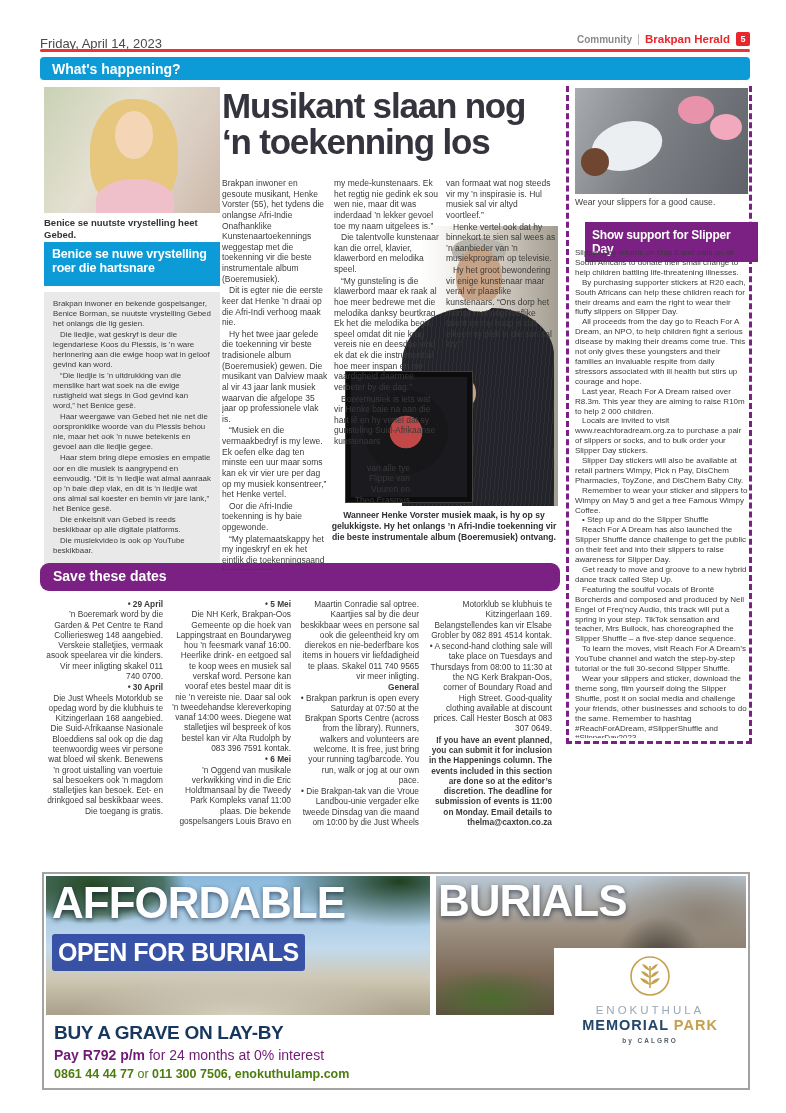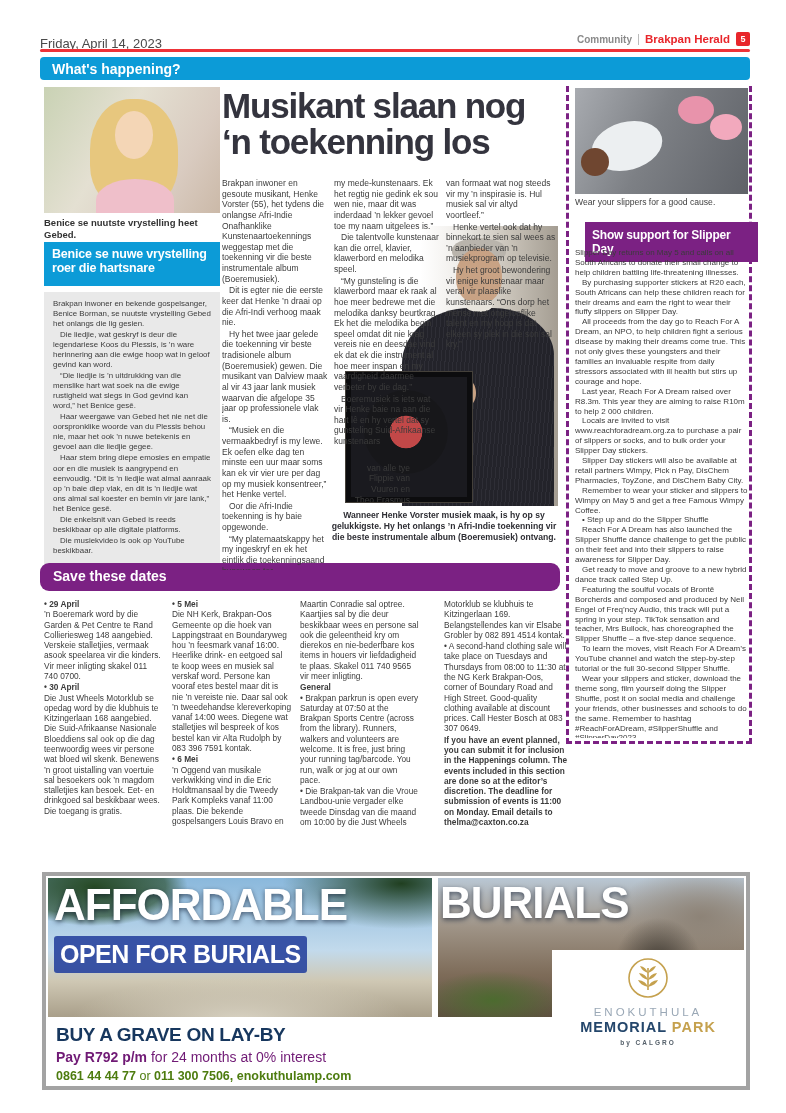--- a/index.html
+++ b/index.html
@@ -81,28 +81,28 @@
   .purple-head{left:575px;top:212px;width:173px;background:#7b2183;color:#fff;font-size:12px;
      font-weight:800;padding:6px 7px;box-sizing:border-box;letter-spacing:-.2px;margin:10px;}
   .side-text{left:575px;top:248px;width:173px;height:490px;overflow:hidden;font-size:8px;line-height:1.24;}
   .side-text p{margin:0;}
   .side-text p + p{text-indent:7px;}
 
   
   .dates-bar{left:40px;top:563px;width:520px;height:28px;background:#7b2183;border-radius:9px;
      color:#fff;font-size:14px;font-weight:800;padding:5px 0 0 13px;box-sizing:border-box;margin:0;}
   .dcol{position:absolute;top:599px;width:119px;height:262px;overflow:hidden;font-size:8.3px;
-     line-height:1.24;color:#3b3b3b;}
-  .d1{left:44px;} .d2{left:172px;} .d3{left:300px;} .d4{left:444px;width:124px;}
+     line-height:1.24;color:#3b3b3b;text-align:right;}
+  .d1{left:44px;} .d2{left:172px;} .d3{left:300px;} .d4{left:428px;width:124px;}
   .ditem{margin:0 0 1px;}
   .dhead{font-weight:700;}
   .dnote{font-weight:700;margin:1px 0 0;}
 
   
-  .ad{left:42px;top:872px;width:708px;height:218px;border:4px solid #a3a3a3;box-sizing:border-box;background:#fff;}
+  .ad{left:42px;top:872px;width:708px;height:218px;border:2px solid #a3a3a3;box-sizing:border-box;background:#fff;}
   .ad-ph-left{position:absolute;left:2px;top:2px;width:384px;height:139px;
      background:
        radial-gradient(ellipse 130px 55px at 12% 6%,#274a26 0%,rgba(39,74,38,.65) 55%,rgba(39,74,38,0) 72%),
        radial-gradient(ellipse 170px 65px at 92% 4%,#203f20 0%,rgba(32,63,32,0) 70%),
        radial-gradient(ellipse 240px 60px at 50% 102%,#d8d2c2 0%,rgba(216,210,194,0) 70%),
        linear-gradient(180deg,#8ab8dc 0%,#c2daec 52%,#cfc8b4 74%,#a99f8a 100%);}
   .ad-ph-right{position:absolute;left:392px;top:2px;right:2px;height:139px;
      background:
        radial-gradient(ellipse 100px 42px at 18% 88%,#4c6b2f 0%,rgba(76,107,47,0) 70%),
        radial-gradient(ellipse 70px 75px at 72% 62%,#3f3a33 0%,rgba(63,58,51,0) 62%),

